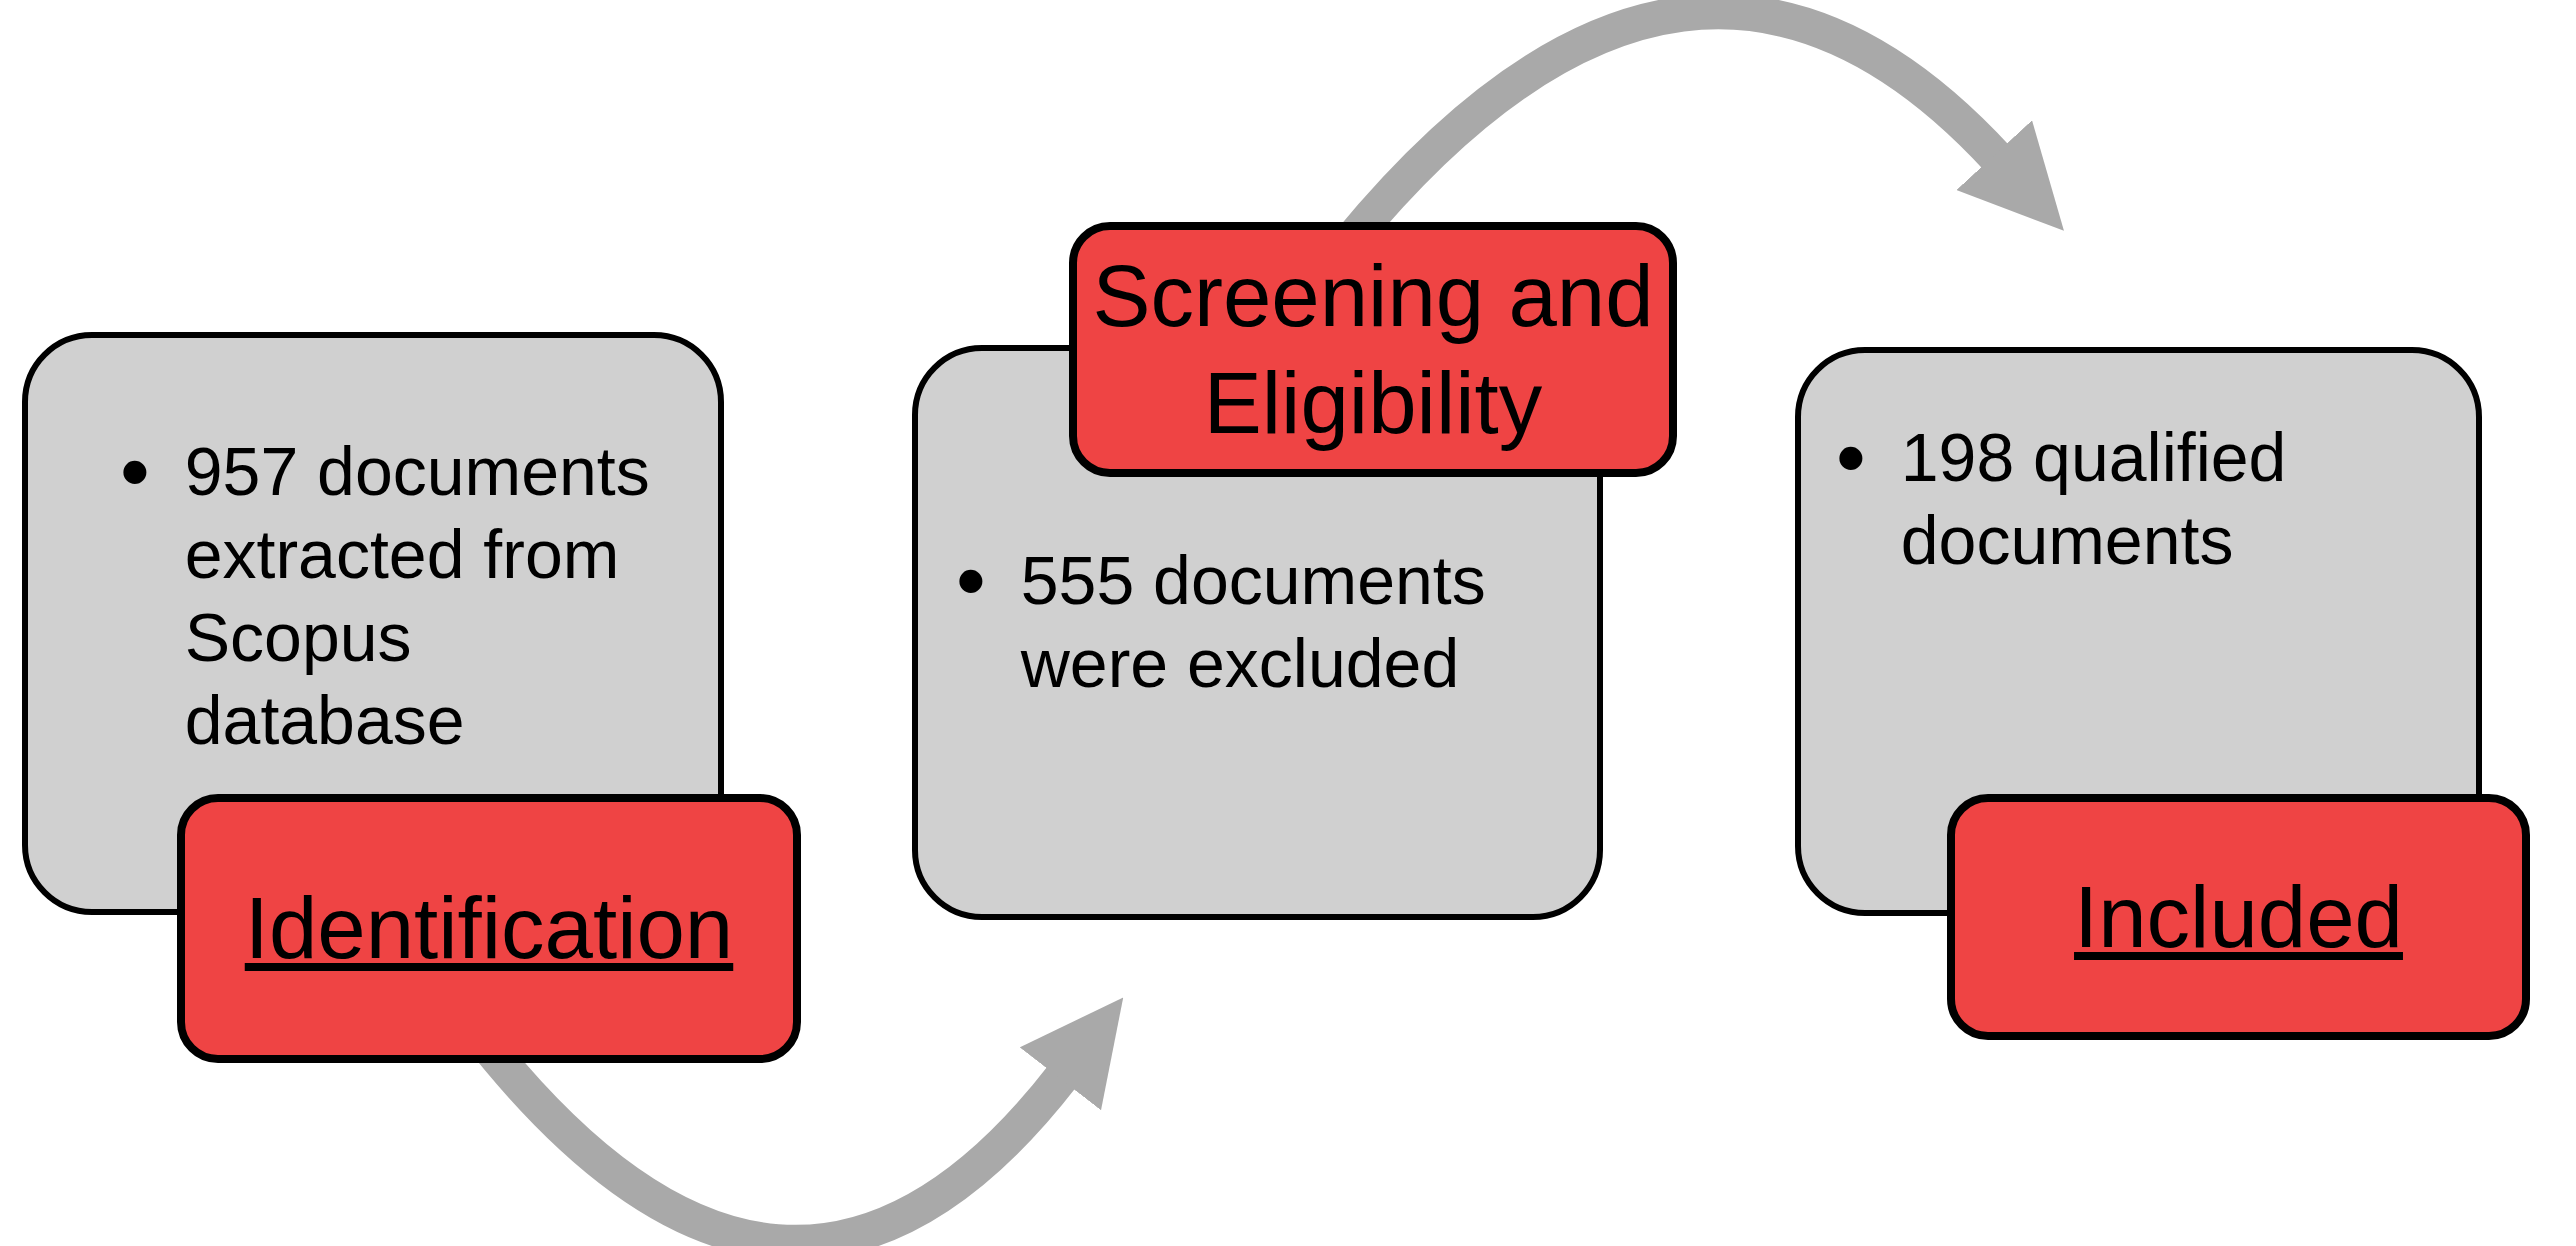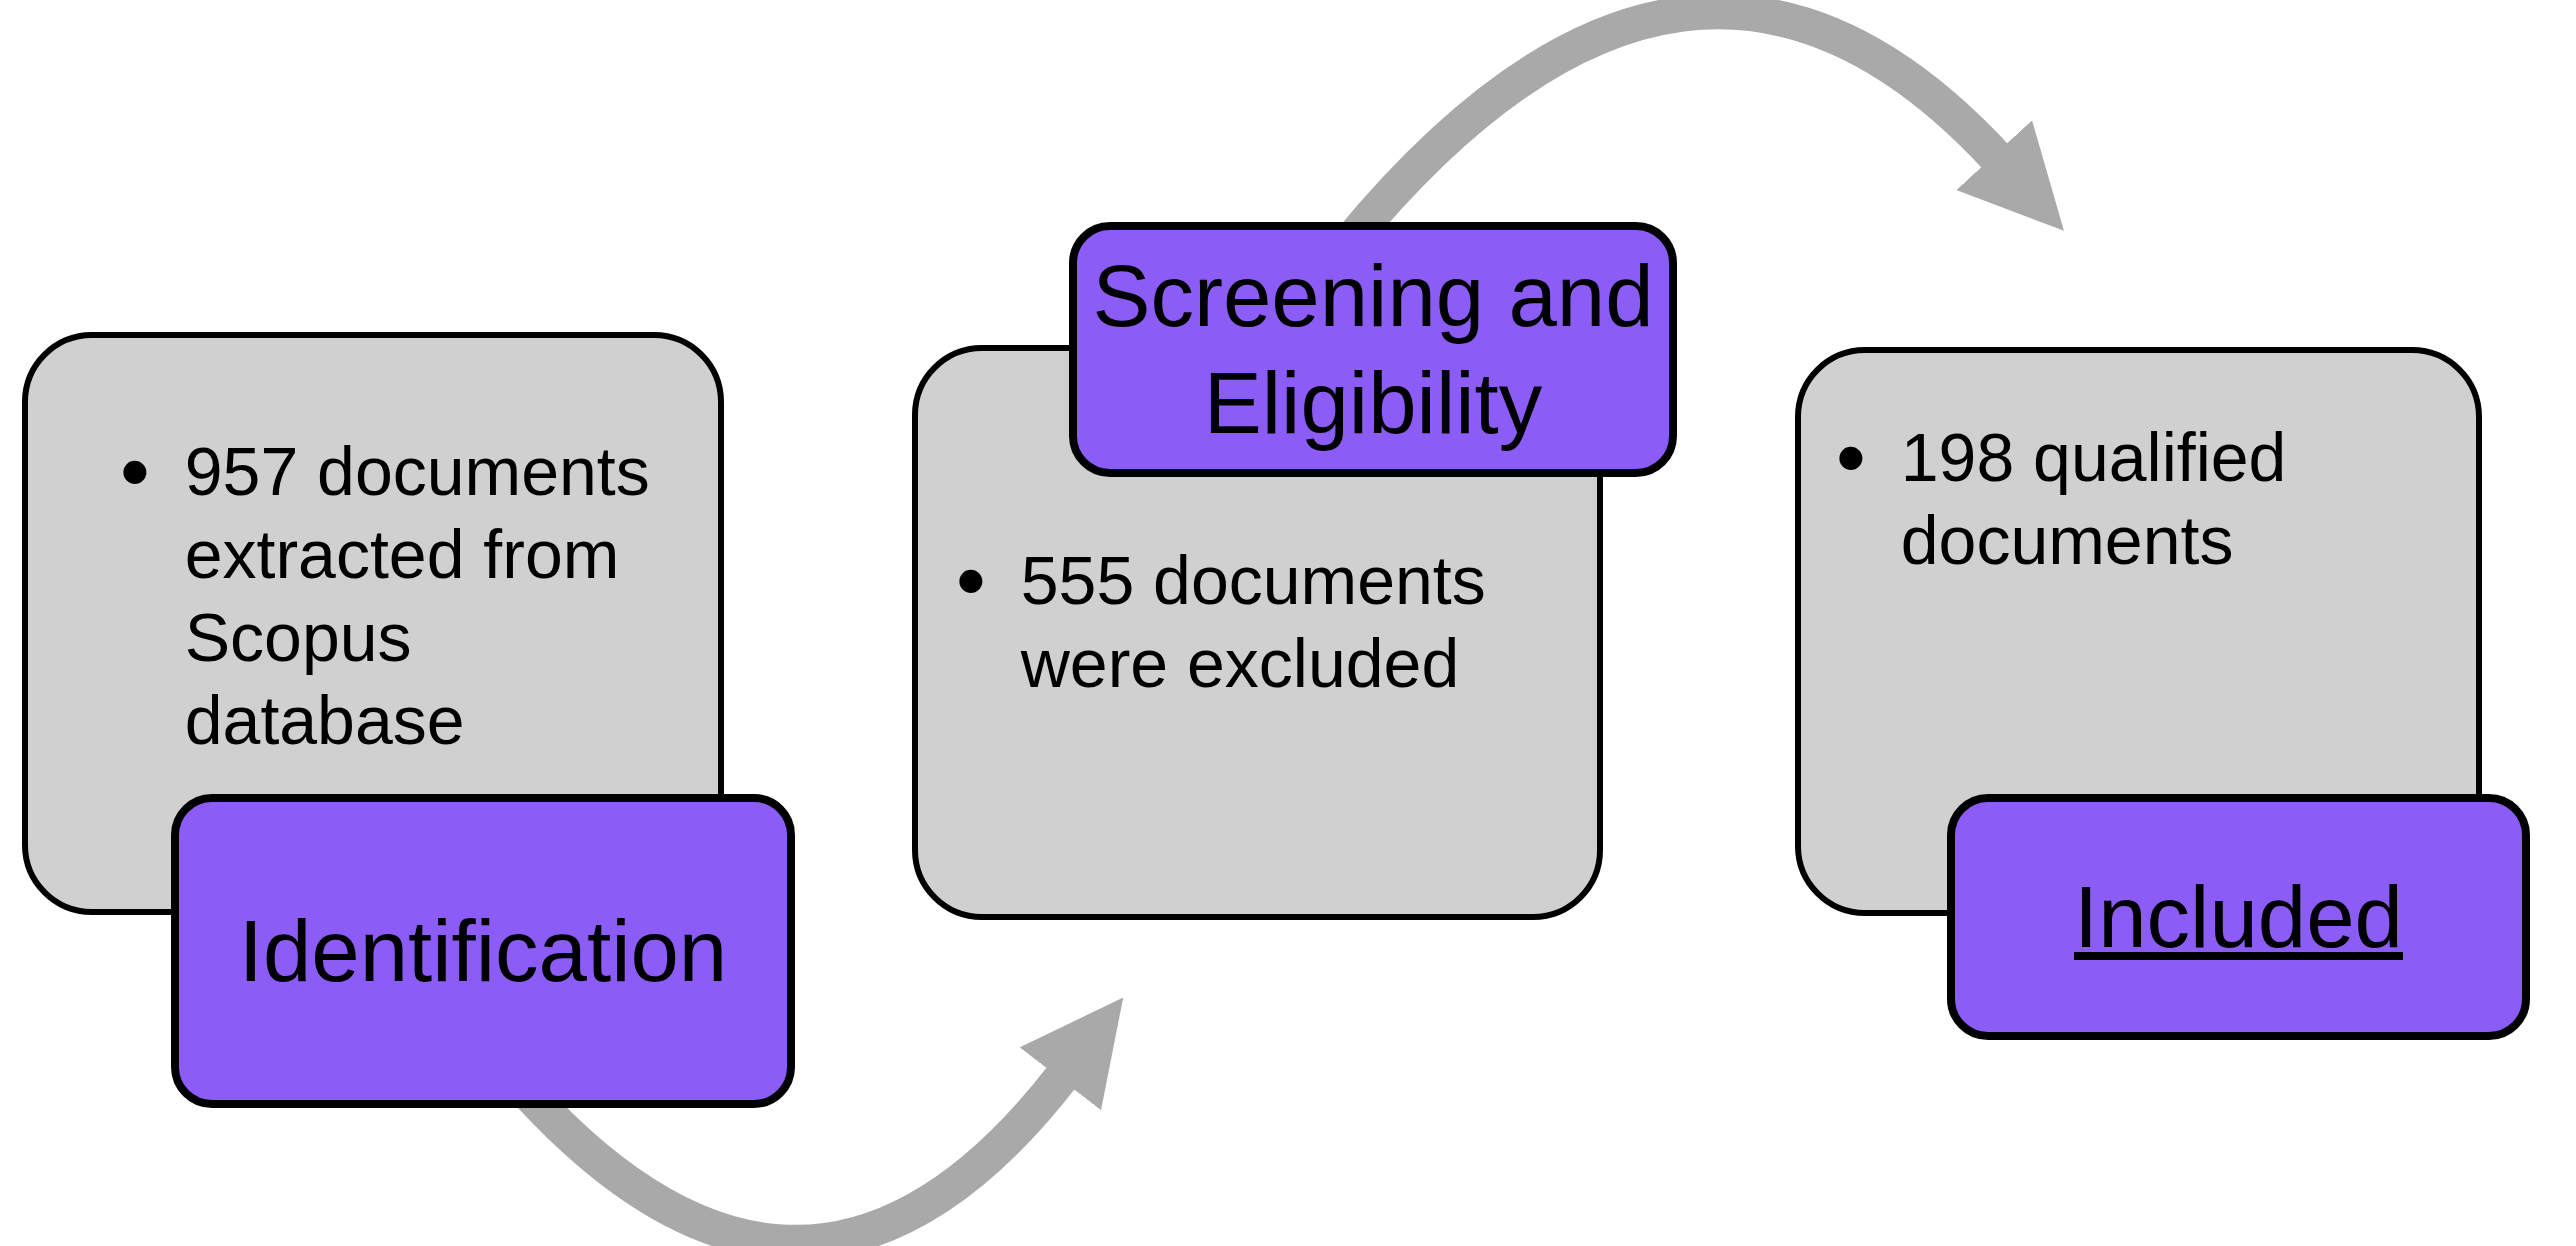--- a/index.html
+++ b/index.html
@@ -36,21 +36,21 @@
     position: absolute;
     box-sizing: border-box;
     background: #d0d0d0;
     border: 6.6px solid #000000;
     border-radius: 70px;
     z-index: 2;
   }
   .stage-label {
     position: absolute;
     box-sizing: border-box;
-    background: #8b5cf6;
+    background: #ef4444;
     border: 8.1px solid #000000;
     border-radius: 41px;
     z-index: 3;
     display: flex;
     align-items: center;
     justify-content: center;
     text-align: center;
     font-size: 87px;
     line-height: 1.22;
     white-space: pre-line;
@@ -69,21 +69,21 @@
     font-size: 68px;
     line-height: 83px;
     white-space: pre-line;
   }
   #box1 { left: 22px;   top: 332px; width: 702px; height: 583px; }
   #box1 .bullet { margin: 92px 22px 0 92px; }
   #box2 { left: 912px; top: 345px; width: 691px; height: 575px; }
   #box2 .bullet { margin: 188px 14.8px 0 38px; }
   #box3 { left: 1795px; top: 347px; width: 687px; height: 569px; }
   #box3 .bullet { margin: 63px 14.8px 0 35px; }
-  #label1 { left: 171px;  top: 794px; width: 624px; height: 314px; }
+  #label1 { left: 177px;  top: 794px; width: 624px; height: 269px; text-decoration: underline; }
   #label2 { left: 1069px; top: 222px;  width: 608px; height: 255px; }
   #label3 { left: 1947px; top: 794px; width: 583px; height: 246px; text-decoration: underline; }
 </style>
 </head>
 <body>
 
 <div id="canvas">
 
   <svg id="arrow-layer" viewBox="0 0 3488 1688" xmlns="http://www.w3.org/2000/svg">
     <defs>

